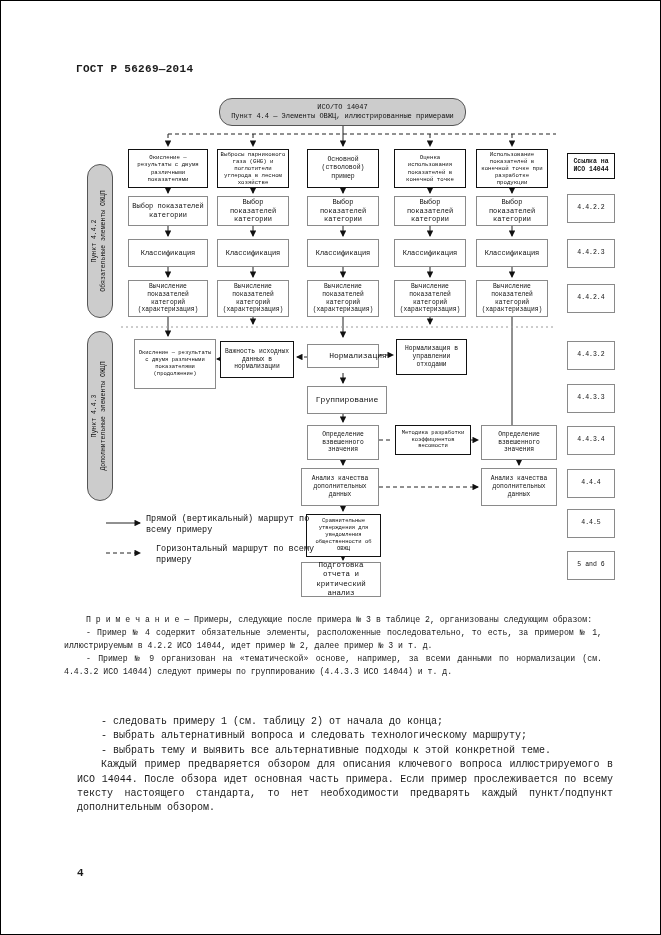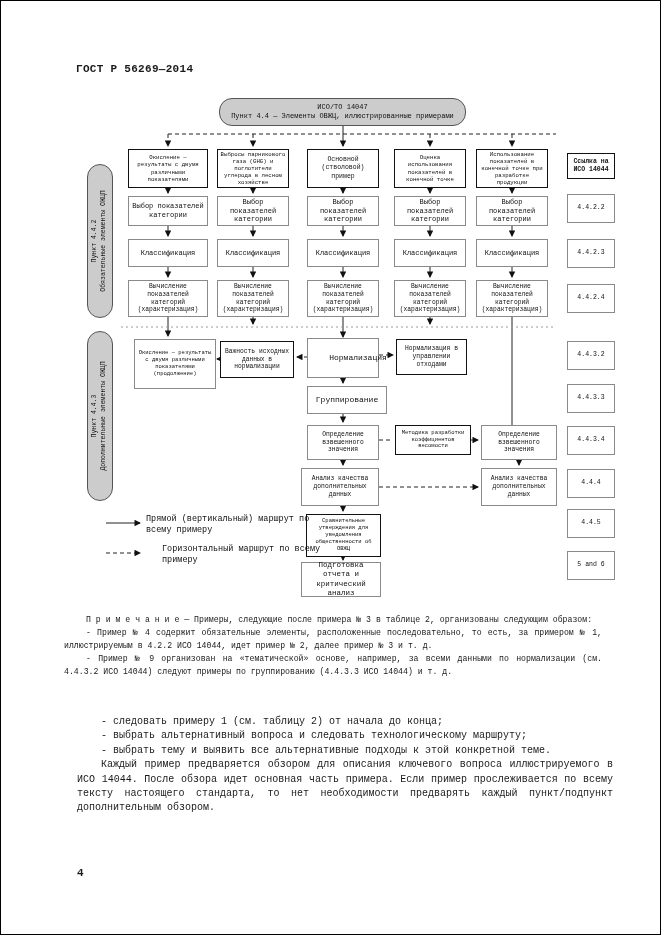--- a/index.html
+++ b/index.html
@@ -144,21 +144,21 @@
     <div class="bx col5 r3">Классификация</div>
 
     <div class="bx col1 r4">Вычисление показателей категорий (характеризация)</div>
     <div class="bx col2 r4">Вычисление показателей категорий (характеризация)</div>
     <div class="bx col3 r4">Вычисление показателей категорий (характеризация)</div>
     <div class="bx col4 r4">Вычисление показателей категорий (характеризация)</div>
     <div class="bx col5 r4">Вычисление показателей категорий (характеризация)</div>
 
     <div class="bx" style="left:68px;top:243px;width:82px;height:50px;font-size:5.5px;">Окисление — результаты с двумя различными показателями (продолжение)</div>
     <div class="bx bold" style="left:154px;top:245px;width:74px;height:37px;font-size:6.3px;">Важность исходных данных в нормализации</div>
-    <div class="bx" style="left:241px;top:242px;width:72px;height:40px;font-size:8px;padding-left:32px;">Нормализация</div>
+    <div class="bx" style="left:241px;top:248px;width:72px;height:24px;font-size:8px;padding-left:32px;">Нормализация</div>
     <div class="bx bold" style="left:330px;top:243px;width:71px;height:36px;font-size:6.3px;">Нормализация в управлении отходами</div>
     <div class="bx" style="left:241px;top:290px;width:80px;height:28px;font-size:8px;">Группирование</div>
     <div class="bx" style="left:241px;top:329px;width:72px;height:35px;font-size:6.3px;">Определение взвешенного значения</div>
     <div class="bx bold" style="left:329px;top:329px;width:76px;height:30px;font-size:5.5px;">Методика разработки коэффициентов весомости</div>
     <div class="bx" style="left:415px;top:329px;width:76px;height:35px;font-size:6.3px;">Определение взвешенного значения</div>
     <div class="bx" style="left:235px;top:372px;width:78px;height:38px;font-size:6.3px;">Анализ качества дополнительных данных</div>
     <div class="bx" style="left:415px;top:372px;width:76px;height:38px;font-size:6.3px;">Анализ качества дополнительных данных</div>
     <div class="bx bold" style="left:240px;top:418px;width:75px;height:43px;font-size:5.5px;">Сравнительные утверждения для уведомления общественности об ОВЖЦ</div>
     <div class="bx" style="left:235px;top:466px;width:80px;height:35px;font-size:7.5px;">Подготовка отчета и критический анализ</div>
 
@@ -167,21 +167,21 @@
     <div class="bx ref" style="top:143px;">4.4.2.3</div>
     <div class="bx ref" style="top:188px;">4.4.2.4</div>
     <div class="bx ref" style="top:245px;">4.4.3.2</div>
     <div class="bx ref" style="top:288px;">4.4.3.3</div>
     <div class="bx ref" style="top:330px;">4.4.3.4</div>
     <div class="bx ref" style="top:373px;">4.4.4</div>
     <div class="bx ref" style="top:413px;">4.4.5</div>
     <div class="bx ref" style="top:455px;">5 and 6</div>
 
     <div class="legend-label" style="left:80px;top:418px;">Прямой (вертикальный) маршрут по всему примеру</div>
-    <div class="legend-label" style="left:96px;top:448px;">Горизонтальный маршрут по всему примеру</div>
+    <div class="legend-label" style="left:90px;top:448px;">Горизонтальный маршрут по всему примеру</div>
   </div>
 
 
   <div class="note">
     <p>П р и м е ч а н и е  — Примеры, следующие после примера № 3 в таблице 2, организованы следующим образом:</p>
     <p>- Пример № 4 содержит обязательные элементы, расположенные последовательно, то есть, за примером № 1, иллюстрируемым в 4.2.2 ИСО 14044, идет пример № 2, далее пример № 3 и т. д.</p>
     <p>- Пример № 9 организован на «тематической» основе, например, за всеми данными по нормализации (см. 4.4.3.2 ИСО 14044) следуют примеры по группированию (4.4.3.3 ИСО 14044) и т. д.</p>
   </div>
 
   <div class="bodytext">

